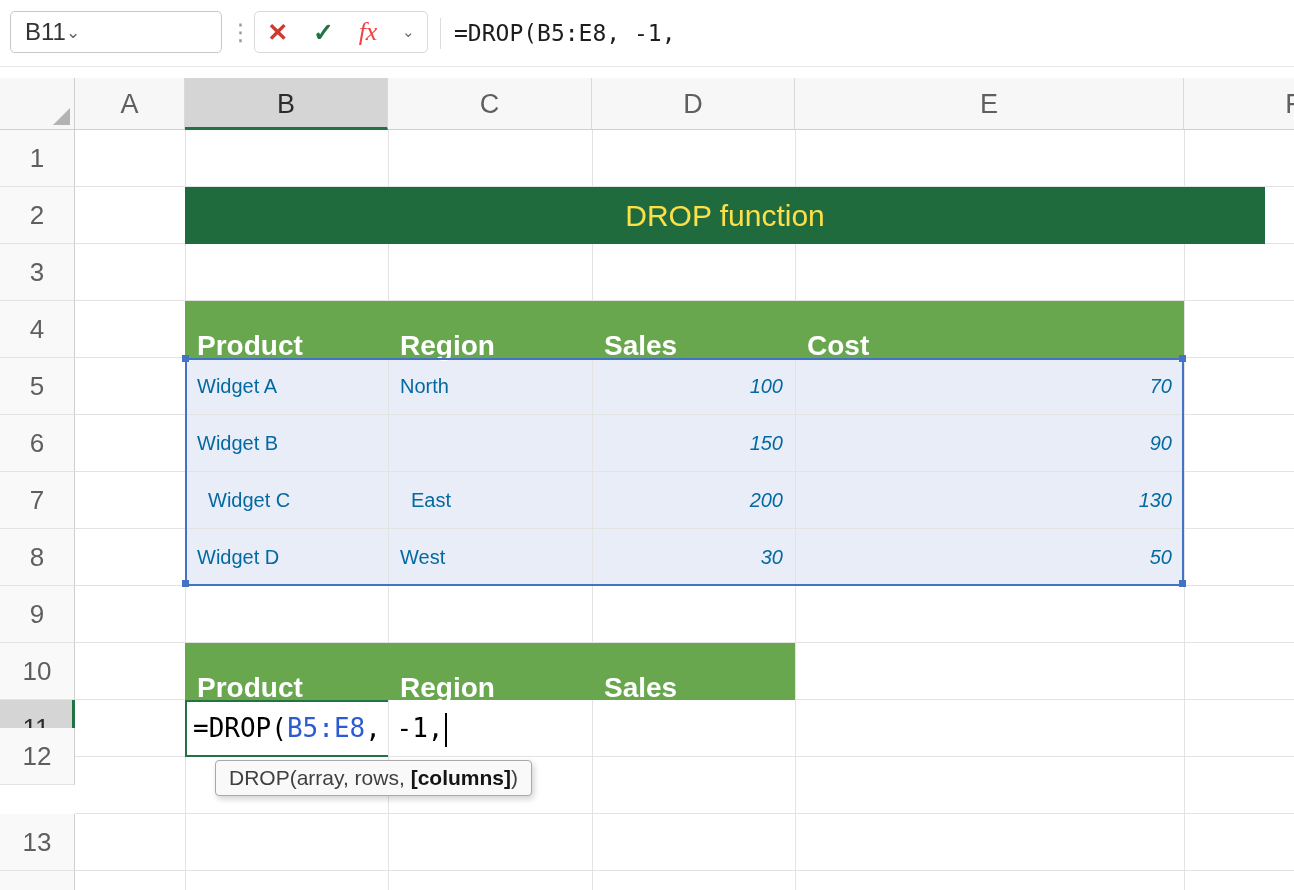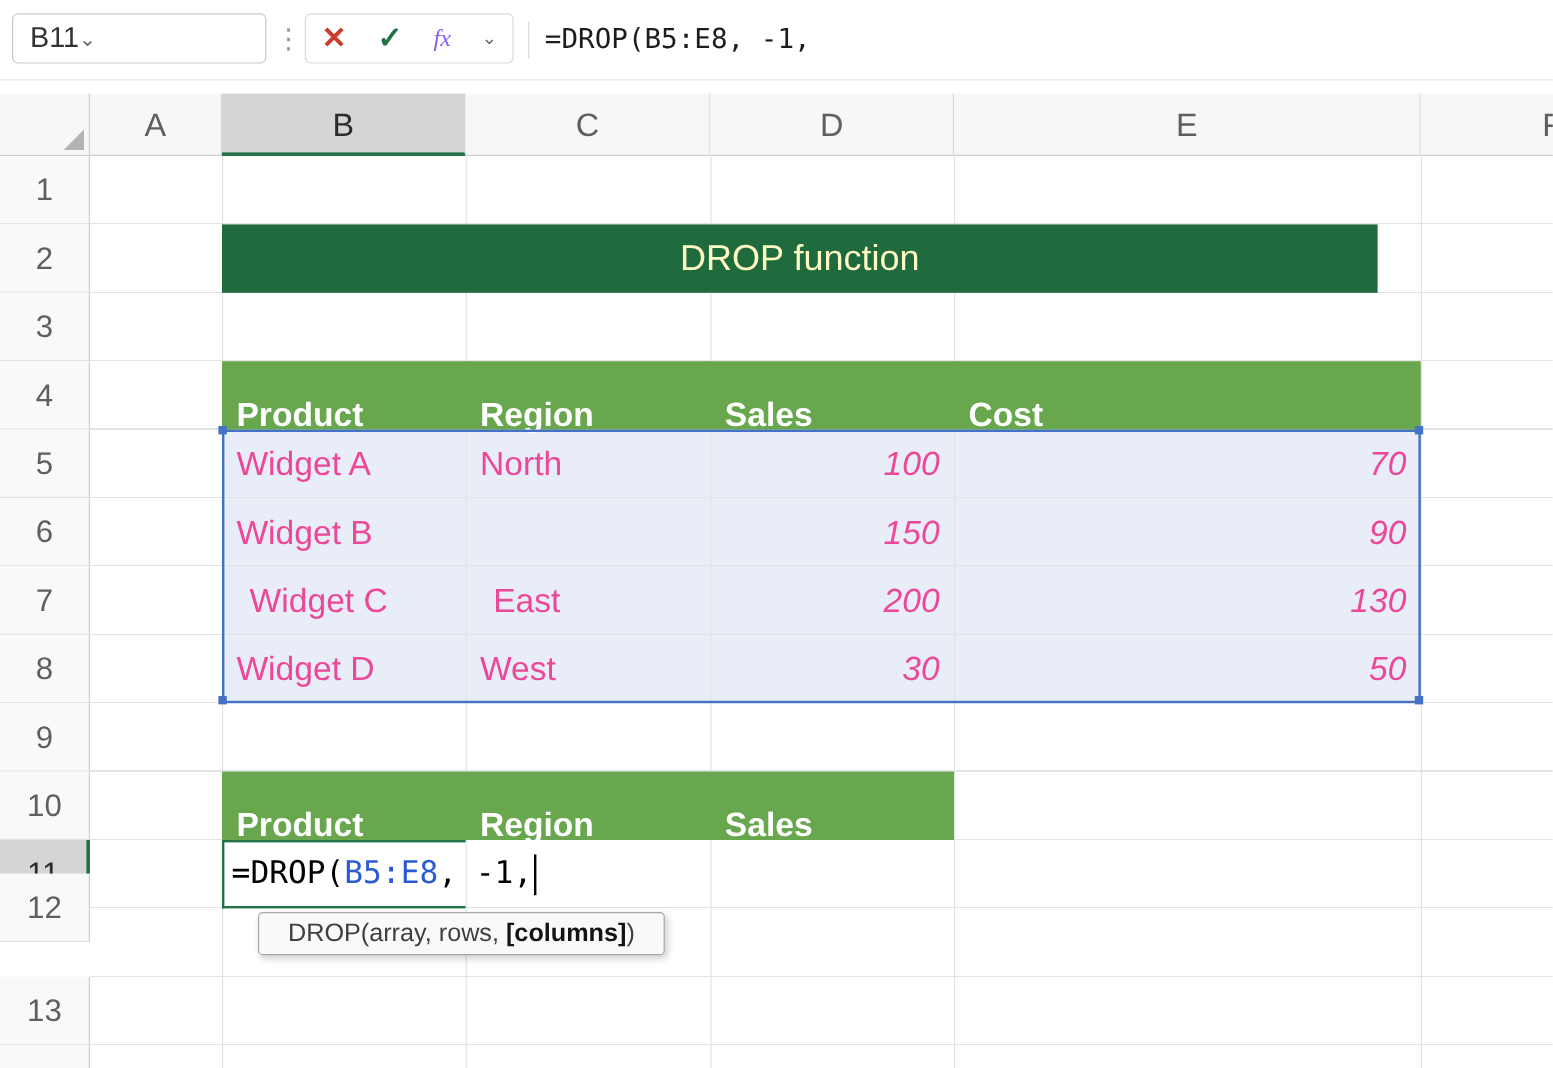--- a/index.html
+++ b/index.html
@@ -11,21 +11,21 @@
     border-bottom:1px solid #e6e6e6;z-index:20;}
   .name-box{position:absolute;left:10px;top:11px;width:212px;height:42px;border:1px solid #c9c9c9;
     border-radius:5px;box-sizing:border-box;display:flex;align-items:center;
     padding:0 16px 0 14px;font-size:24px;color:#333;background:#fff;}
   .name-box .chev{font-size:17px;color:#666;}
   .sep-dots{position:absolute;left:229px;top:11px;height:42px;line-height:42px;font-size:23px;color:#9a9a9a;}
   .fx-group{position:absolute;left:254px;top:11px;width:174px;height:42px;border:1px solid #d9d9d9;
     border-radius:5px;box-sizing:border-box;display:flex;align-items:center;justify-content:space-around;background:#fff;}
   .icon-cancel{color:#cc3b2e;font-size:25px;font-weight:600;}
   .icon-enter{color:#217346;font-size:25px;font-weight:600;}
-  .icon-fx{font-family:"Liberation Serif", serif;font-style:italic;font-size:20px;color:#8b5cf6;}
+  .icon-fx{font-family:"Liberation Serif", serif;font-style:italic;font-size:26px;color:#ef4444;}
   .fx-chev{font-size:15px;color:#666;}
   .fbar-divider{position:absolute;left:440px;top:18px;width:1px;height:31px;background:#dcdcdc;}
   .formula-text{position:absolute;left:454px;top:0;height:66px;line-height:66px;
     font-family:"DejaVu Sans Mono", monospace;font-size:23px;color:#1d1d1d;white-space:pre;}
 
   
   .sheet{position:absolute;left:0;top:66px;width:1294px;height:824px;background:#fff;overflow:hidden;}
 
   .corner{position:absolute;left:0;top:12px;width:75px;height:52px;background:#f7f7f7;box-sizing:border-box;
     border-right:1px solid #cfcfcf;border-bottom:1px solid #cfcfcf;z-index:8;}
@@ -45,41 +45,41 @@
   .hgrid{position:absolute;left:75px;top:64px;width:1219px;height:760px;z-index:2;pointer-events:none;
     background:repeating-linear-gradient(to bottom, transparent 0, transparent 56px, #e3e3e3 56px, #e3e3e3 57px);}
   .vline{position:absolute;top:64px;height:760px;width:1px;background:#e3e3e3;z-index:2;}
 
   .sel-fill{position:absolute;left:185px;top:292px;width:999px;height:228px;background:#e9edf8;z-index:1;}
   .sel-border{position:absolute;left:185px;top:292px;width:999px;height:228px;box-sizing:border-box;
     border:2px solid #4472c4;z-index:5;}
   .handle{position:absolute;width:7px;height:7px;background:#4472c4;z-index:6;}
 
   .band{position:absolute;height:57px;z-index:3;}
-  .band-title{left:185px;top:121px;width:963px;background:#1f6b3d;color:#fef9c3;text-align:center;
+  .band-title{left:185px;top:121px;width:1080px;background:#1f6b3d;color:#fde047;text-align:center;
     line-height:57px;font-size:30px;}
   .band-h4{left:185px;top:235px;width:999px;background:#69a74e;}
   .band-h10{left:185px;top:577px;width:610px;background:#69a74e;}
 
-  .cell{position:absolute;height:57px;line-height:57px;font-size:28px;color:#ec4899;box-sizing:border-box;z-index:4;white-space:nowrap;}
+  .cell{position:absolute;height:57px;line-height:57px;font-size:20px;color:#0369a1;box-sizing:border-box;z-index:4;white-space:nowrap;}
   .cl{padding-left:12px;}
   .cr{text-align:right;padding-right:12px;font-style:italic;}
   .hdr{color:#fff;font-weight:bold;font-size:28px;margin-top:16px;}
   .colB{left:185px;width:203px;} .colC{left:388px;width:204px;} .colD{left:592px;width:203px;} .colE{left:795px;width:389px;}
   .r4{top:235px;} .r5{top:292px;} .r6{top:349px;} .r7{top:406px;padding-left:23px;} .r8{top:463px;} .r10{top:577px;}
 
   .edit-border{position:absolute;left:185px;top:634px;width:203px;height:57px;box-sizing:border-box;
     border:2px solid #217346;border-right:none;z-index:5;pointer-events:none;}
   .formula-cell{position:absolute;left:193px;top:634px;height:57px;line-height:57px;z-index:6;
     font-family:"DejaVu Sans Mono", monospace;font-size:26px;color:#000;white-space:pre;}
   .ref-blue{color:#2b5bd3;}
   .caret{display:inline-block;width:2px;height:34px;background:#000;vertical-align:middle;margin-left:2px;}
 
   .tooltip{position:absolute;left:215px;top:694px;z-index:9;background:#f9f9f9;border:1px solid #a8a8a8;
-    border-radius:4px;box-shadow:2px 3px 6px rgba(0,0,0,0.18);padding:5px 24px;font-size:21px;color:#3f3f3f;white-space:pre;}
+    border-radius:4px;box-shadow:2px 3px 6px rgba(0,0,0,0.18);padding:5px 13px;font-size:21px;color:#3f3f3f;white-space:pre;}
   .tooltip b{color:#141414;}
 </style>
 </head>
 <body>
 
 <div class="app">
 
   <div class="toolbar">
     <div class="name-box">
       <span>B11</span>

